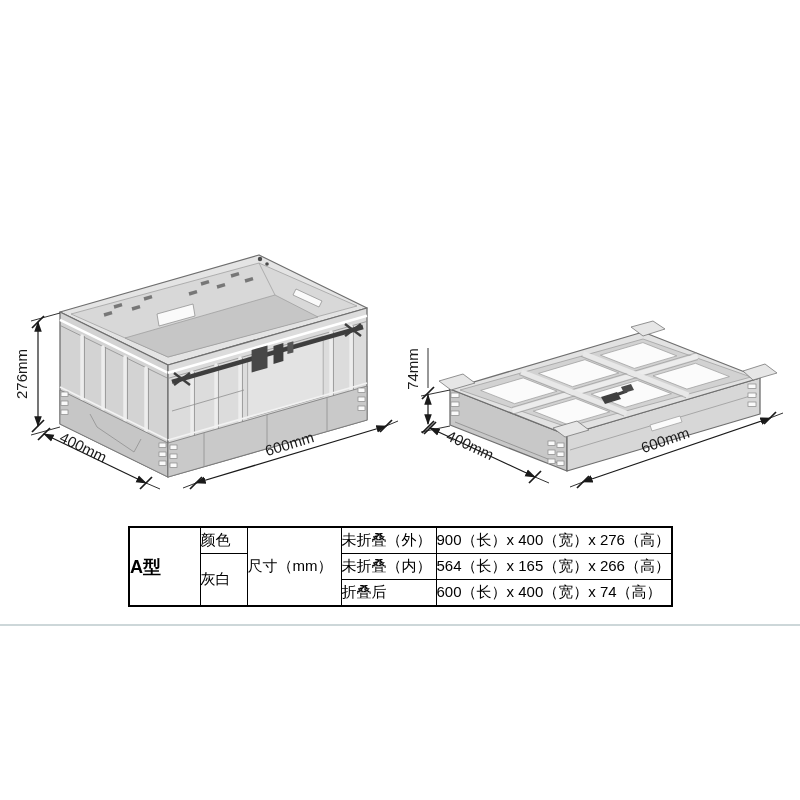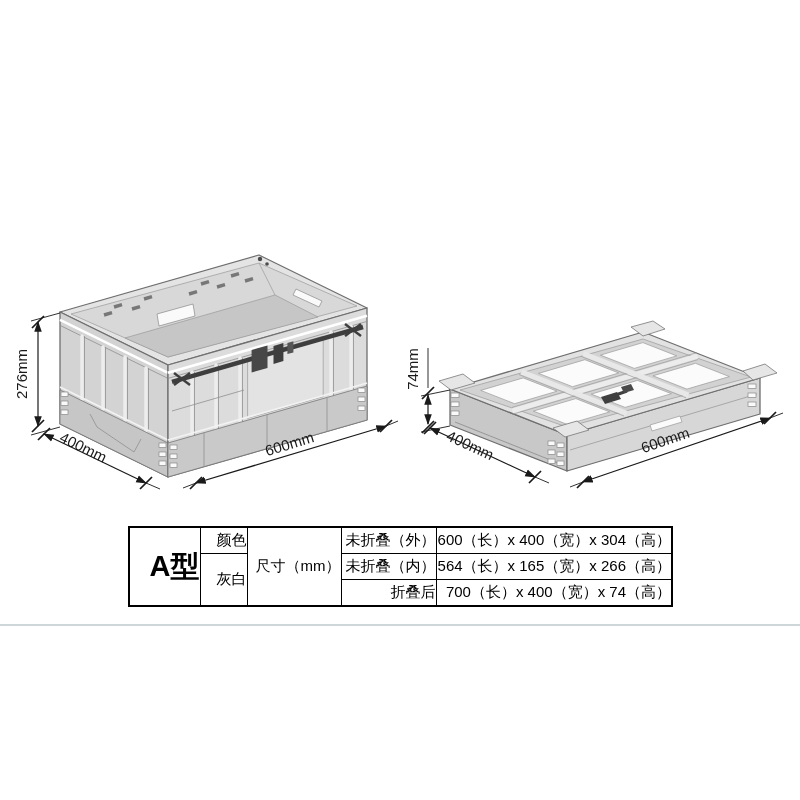--- a/index.html
+++ b/index.html
@@ -21,25 +21,25 @@
   .hole{stroke:#777777;stroke-width:3.4;stroke-linecap:butt;}
   .slot{fill:#fafafa;stroke:#888888;stroke-width:.7;}
   .winpanel{fill:#fbfbfb;stroke:#999999;stroke-width:.7;}
 
   #spec-table{
     position:absolute;left:128px;top:526px;width:543px;
     border-collapse:collapse;table-layout:fixed;
     font-size:15px;color:#000;
   }
   #spec-table td{
-    border:1px solid #000;text-align:right;vertical-align:middle;
+    border:1px solid #000;text-align:left;vertical-align:middle;
     height:25px;padding:0;overflow:hidden;white-space:nowrap;
   }
   #spec-table{border:2px solid #000;}
-  #spec-table .model-cell{font-size:29px;font-weight:bold;}
+  #spec-table .model-cell{font-size:18px;font-weight:bold;}
   #separator{
     position:absolute;left:0;top:624px;width:800px;height:2px;
     background:#cdd7d9;
   }
 </style>
 </head>
 <body>
 
 <svg id="fig-unfolded" class="fig" width="390" height="260" viewBox="0 0 390 260">
 
@@ -273,27 +273,27 @@
       <col style="width:94px">
     <col style="width:95px">
       <col style="width:236px">
   </colgroup>
   <tbody>
       <tr>
     <td class="model-cell" rowspan="3">A型</td>
     <td>颜色</td>
     <td rowspan="3">尺寸（mm）</td>
     <td>未折叠（外）</td>
-    <td>600（长）x 400（宽）x 304（高）</td>
+    <td>900（长）x 400（宽）x 276（高）</td>
   </tr>
   <tr>
     <td rowspan="2">灰白</td>
     <td>未折叠（内）</td>
     <td>564（长）x 165（宽）x 266（高）</td>
   </tr>
   <tr>
     <td>折叠后</td>
-    <td>700（长）x 400（宽）x 74（高）</td>
+    <td>600（长）x 400（宽）x 74（高）</td>
   </tr>
 </tbody>
   </table>
 
 <div id="separator"></div>
 
 </body></html>

